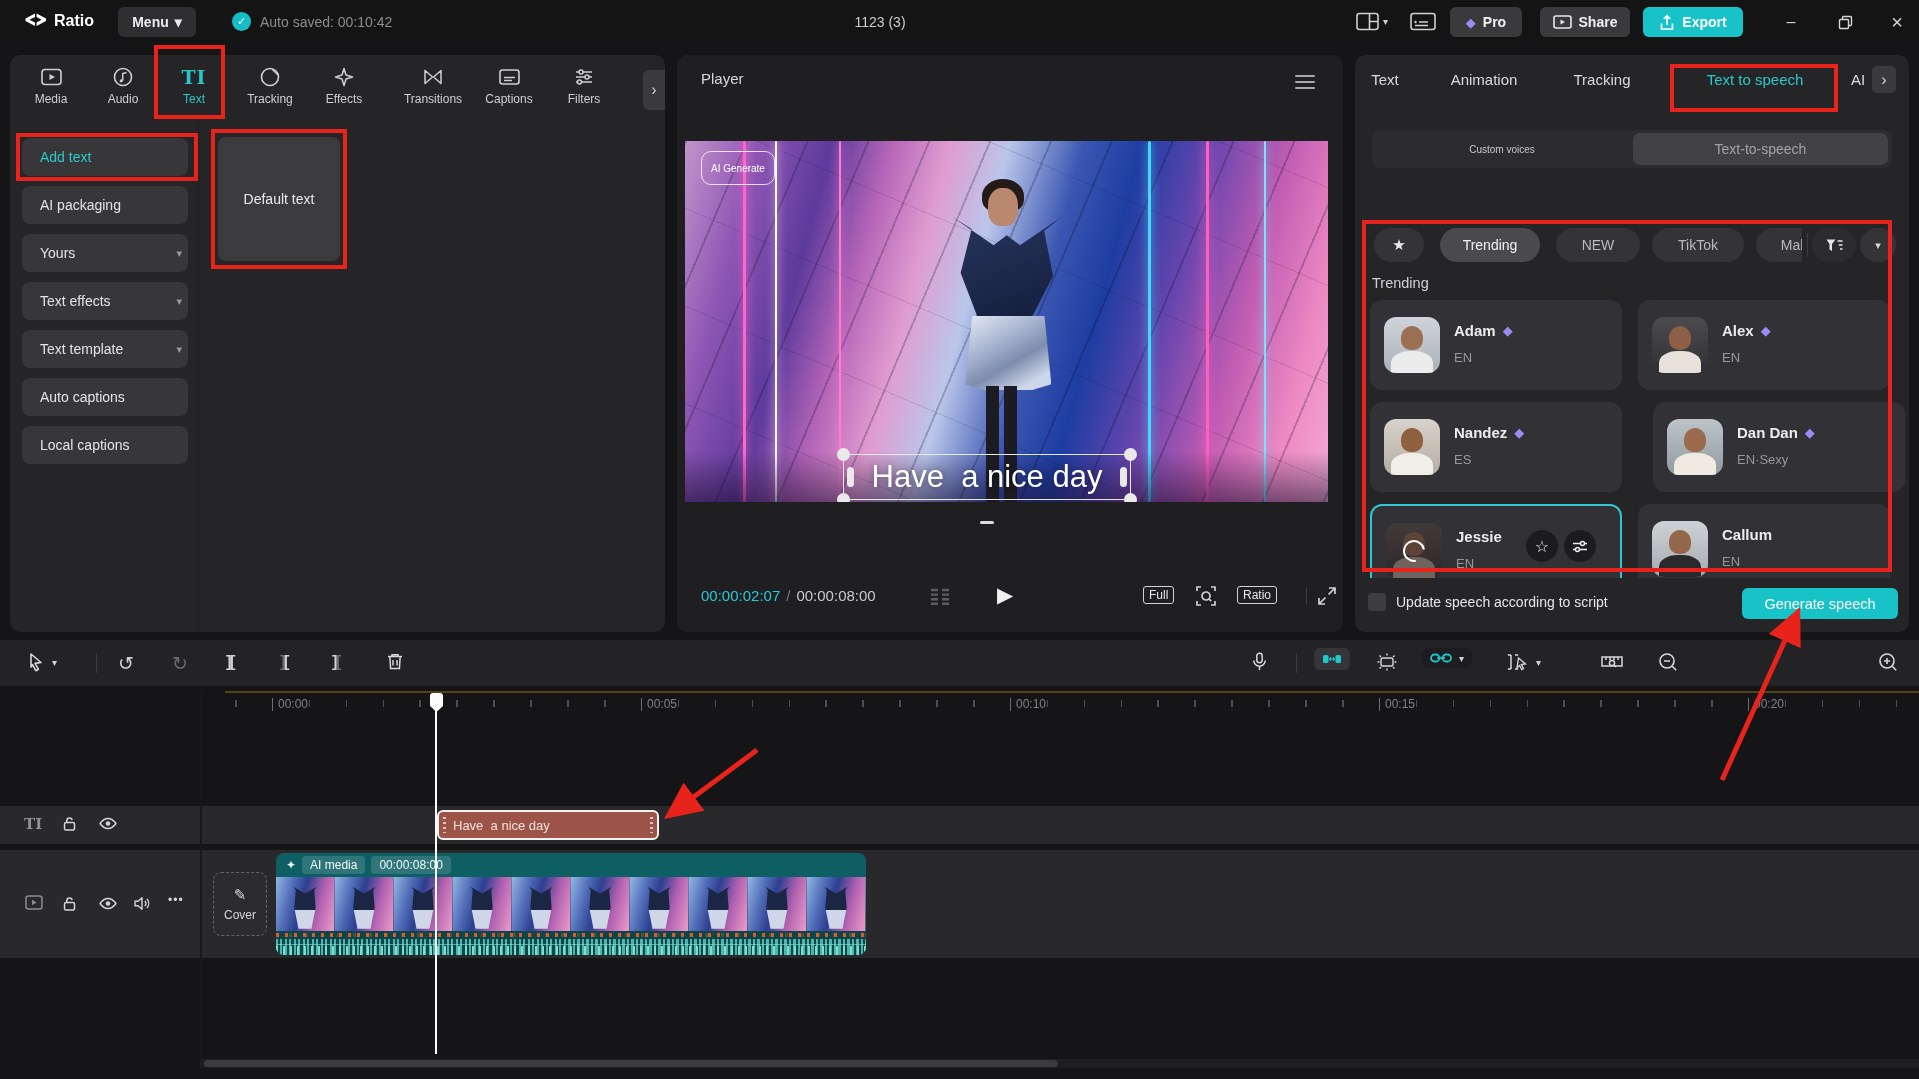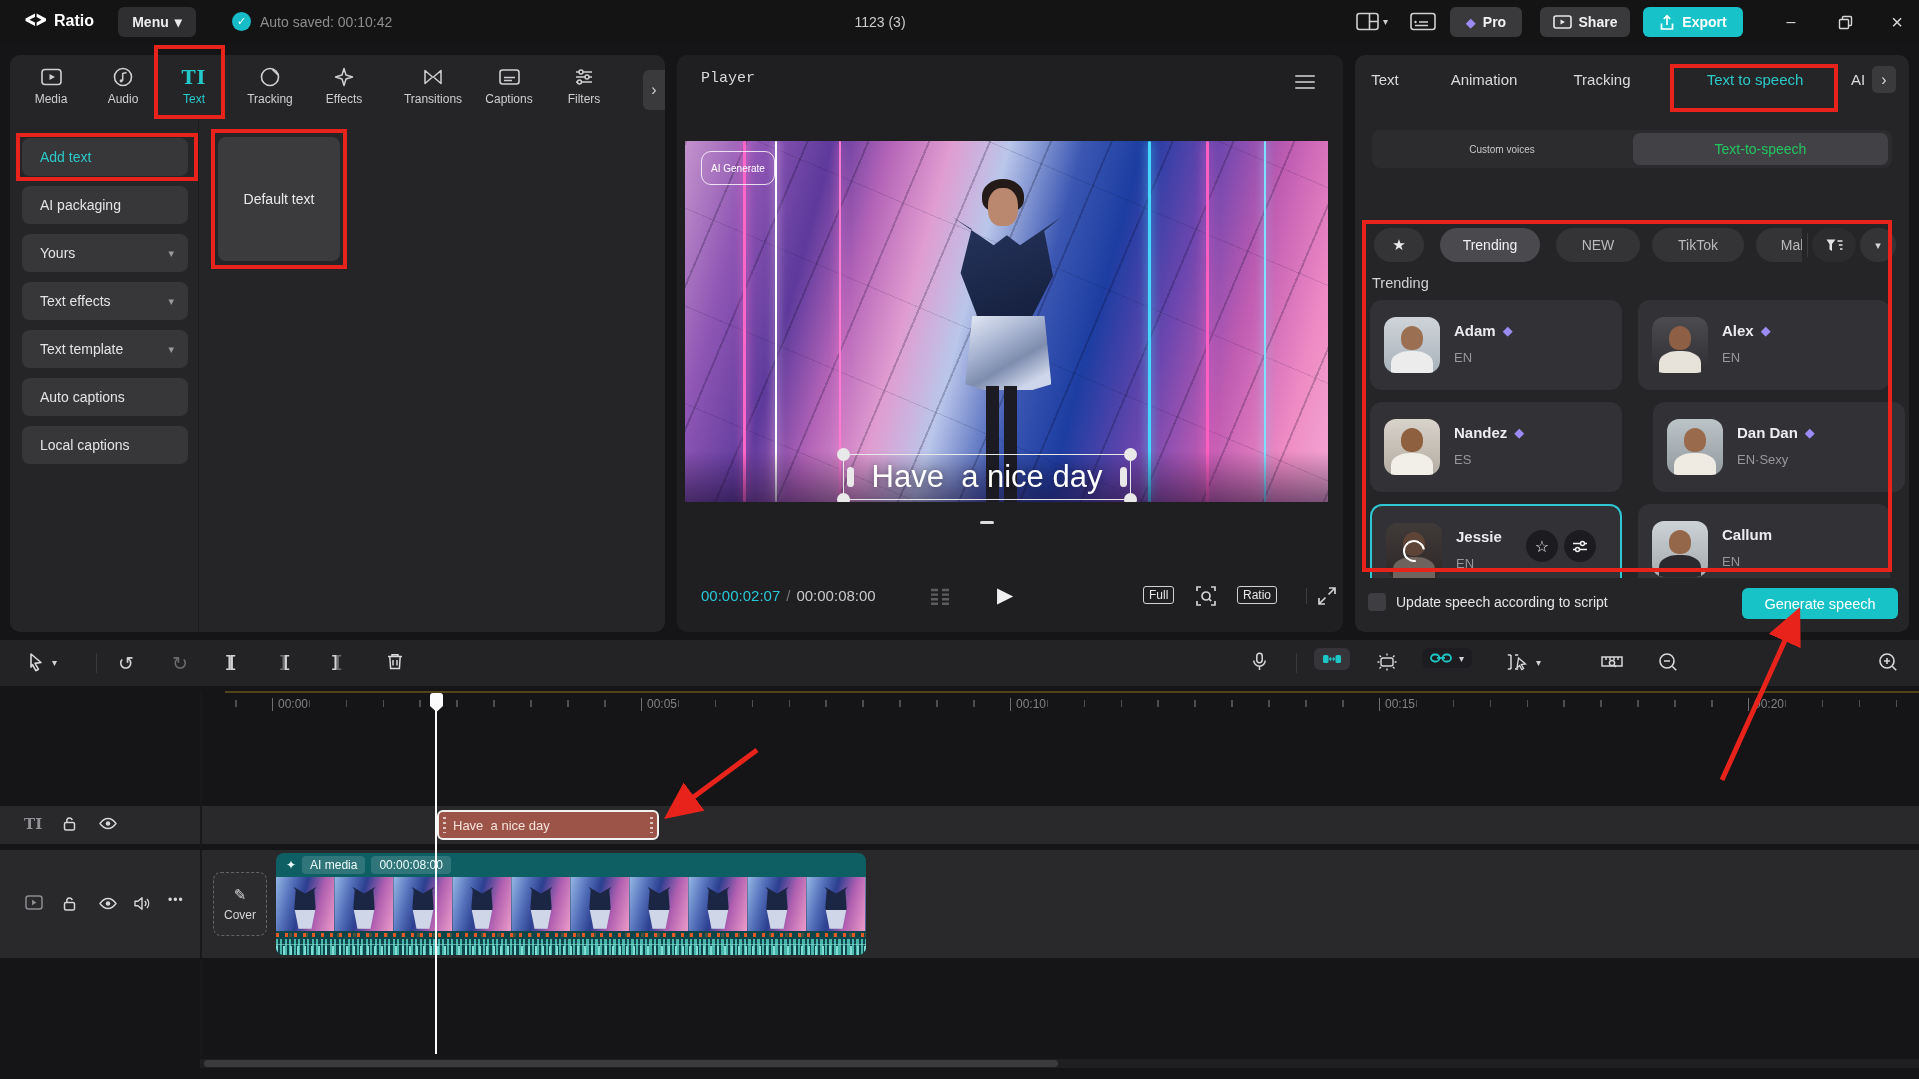--- a/index.html
+++ b/index.html
@@ -27,28 +27,28 @@
   .player-panel { left:677px; top:55px; width:666px; height:577px; background:#1f1f22; border-radius:10px; }
   .right-panel { left:1355px; top:55px; width:554px; height:577px; }
 
   
   .ltab { top:9px; width:66px; text-align:center; color:#cfcfd1; cursor:default; }
   .ltab .t-ic { height:26px; display:flex; align-items:center; justify-content:center; }
   .ltab .t-lb { font-size:12px; margin-top:2px; }
   .ltab.active { color:#26c9c9; }
   .ti-glyph { font-family:"DejaVu Serif",serif; font-size:19px; font-weight:bold; letter-spacing:1px; }
   .scroll-more { top:15px; width:22px; height:40px; background:#3a3a3d; border-radius:6px 0 0 6px; display:flex; align-items:center; justify-content:center; color:#cfcfd1; font-size:16px; }
-  .sb-btn { left:12px; width:166px; height:38px; background:#37373a; border-radius:8px; display:flex; align-items:center; padding:0 14px 0 18px; font-size:14px; color:#e4e4e6; }
+  .sb-btn { left:12px; width:166px; height:38px; background:#37373a; border-radius:8px; display:flex; align-items:center; padding:0 6px 0 18px; font-size:14px; color:#e4e4e6; }
   .sb-btn.accent { color:#2cc9c9; }
   .sb-btn .chev { margin-left:auto; color:#9a9a9c; font-size:11px; }
   .v-div { left:188px; top:62px; width:1px; height:515px; background:#1d1d1f; }
   .tile { left:208px; top:82px; width:122px; height:124px; background:#3b3b3e; border-radius:8px; display:flex; align-items:center; justify-content:center; font-size:14px; color:#e9e9ea; }
 
   
-  .player-title { left:24px; top:15px; font-size:15px; color:#d8d8da;font-family:Liberation Mono, monospace; }
+  .player-title { left:24px; top:15px; font-size:15px; color:#d8d8da; }
   .hamburger { left:618px; top:20px; display:flex; flex-direction:column; gap:4px; }
   .hamburger div { width:20px; height:2px; background:#a9a9ab; border-radius:1px; }
   .video { left:8px; top:86px; width:643px; height:361px; overflow:hidden; background:
     linear-gradient(105deg,#c493cc 0%,#8f56b4 10%,#5d3a9c 20%,#b565b8 28%,#e09cd0 36%,#bac6ea 44%,#3b57b2 54%,#1d3da2 62%,#6a46ae 72%,#c05cb2 82%,#ee8ac4 92%,#f4aad4 100%); }
   .glass { left:0; top:0; width:100%; height:100%; background:repeating-linear-gradient(113deg, rgba(5,5,30,.22) 0 2px, transparent 2px 56px), repeating-linear-gradient(23deg, rgba(5,5,30,.12) 0 1px, transparent 1px 90px); }
   .neon { top:0; height:100%; width:3px; border-radius:2px; }
   .floor { left:0; bottom:0; width:100%; height:14%; background:linear-gradient(rgba(20,10,40,0), rgba(25,12,45,.55)); }
   .head { left:47.2%; top:13%; width:30px; height:38px; background:#b9886e; border-radius:45% 45% 40% 40%; }
   .hair { left:46.2%; top:10.5%; width:42px; height:34px; background:#241a18; border-radius:50% 50% 40% 40%; }
   .torso { left:41.5%; top:21%; width:110px; height:102px; background:linear-gradient(160deg,#27355e,#141e3c); clip-path:polygon(18% 12%, 0 0, 38% 28%, 50% 18%, 62% 28%, 100% 0, 84% 14%, 92% 58%, 72% 100%, 24% 100%, 8% 55%); }
@@ -66,21 +66,21 @@
   .p-play { left:320px; top:8px; font-size:21px; color:#f0f0f1; }
   .mini-box { top:11px; border:1.5px solid #d2d2d4; border-radius:3px; color:#e6e6e8; font-size:12px; padding:1px 5px; }
   .pc-div { left:629px; top:13px; width:1px; height:16px; background:#3c3c3f; }
 
   
   .rtab { top:16px; transform:translateX(-50%); font-size:15px; color:#dadadc; white-space:nowrap; }
   .rtab.active { color:#2bc8c8; }
   .rtab-more { left:517px; top:11px; width:24px; height:27px; background:#3a3a3d; border-radius:5px; display:flex; align-items:center; justify-content:center; color:#d6d6d8; }
   .toggle { left:17px; top:75px; width:520px; height:38px; background:#2c2c2f; border-radius:8px; }
   .tg-left { left:0; top:0; width:50%; height:100%; display:flex; align-items:center; justify-content:center; color:#c7c7c9; font-size:10px; }
-  .tg-seg { left:calc(50% + 1px); top:3px; right:4px; bottom:3px; background:#424246; border-radius:7px; display:flex; align-items:center; justify-content:center; color:#22c55e; font-size:14px; }
+  .tg-seg { left:calc(50% + 1px); top:3px; right:4px; bottom:3px; background:#424246; border-radius:7px; display:flex; align-items:center; justify-content:center; color:#a3a3a3; font-size:14px; }
   .chips { left:0; top:173px; width:447px; height:34px; overflow:hidden; }
   .chip { top:0; height:34px; border-radius:17px; background:#343437; display:flex; align-items:center; justify-content:center; color:#bababc; font-size:14px; }
   .chip.sel { background:#4a4a4e; color:#f1f1f2; }
   .chips-div { left:452px; top:178px; width:1px; height:24px; background:#3b3b3e; }
   .icon-chip { top:173px; height:34px; border-radius:17px; background:#2c2c2f; display:flex; align-items:center; justify-content:center; }
   .sec-title { left:17px; top:220px; font-size:14.5px; color:#d2d2d4; }
   .vcard { width:252px; height:90px; background:#323236; border-radius:12px; }
   .vcard.sel { border:2px solid #2ec7d2; }
   .avatar { left:14px; top:17px; width:56px; height:56px; border-radius:12px; overflow:hidden; }
   .av-bg { width:100%; height:100%; }

